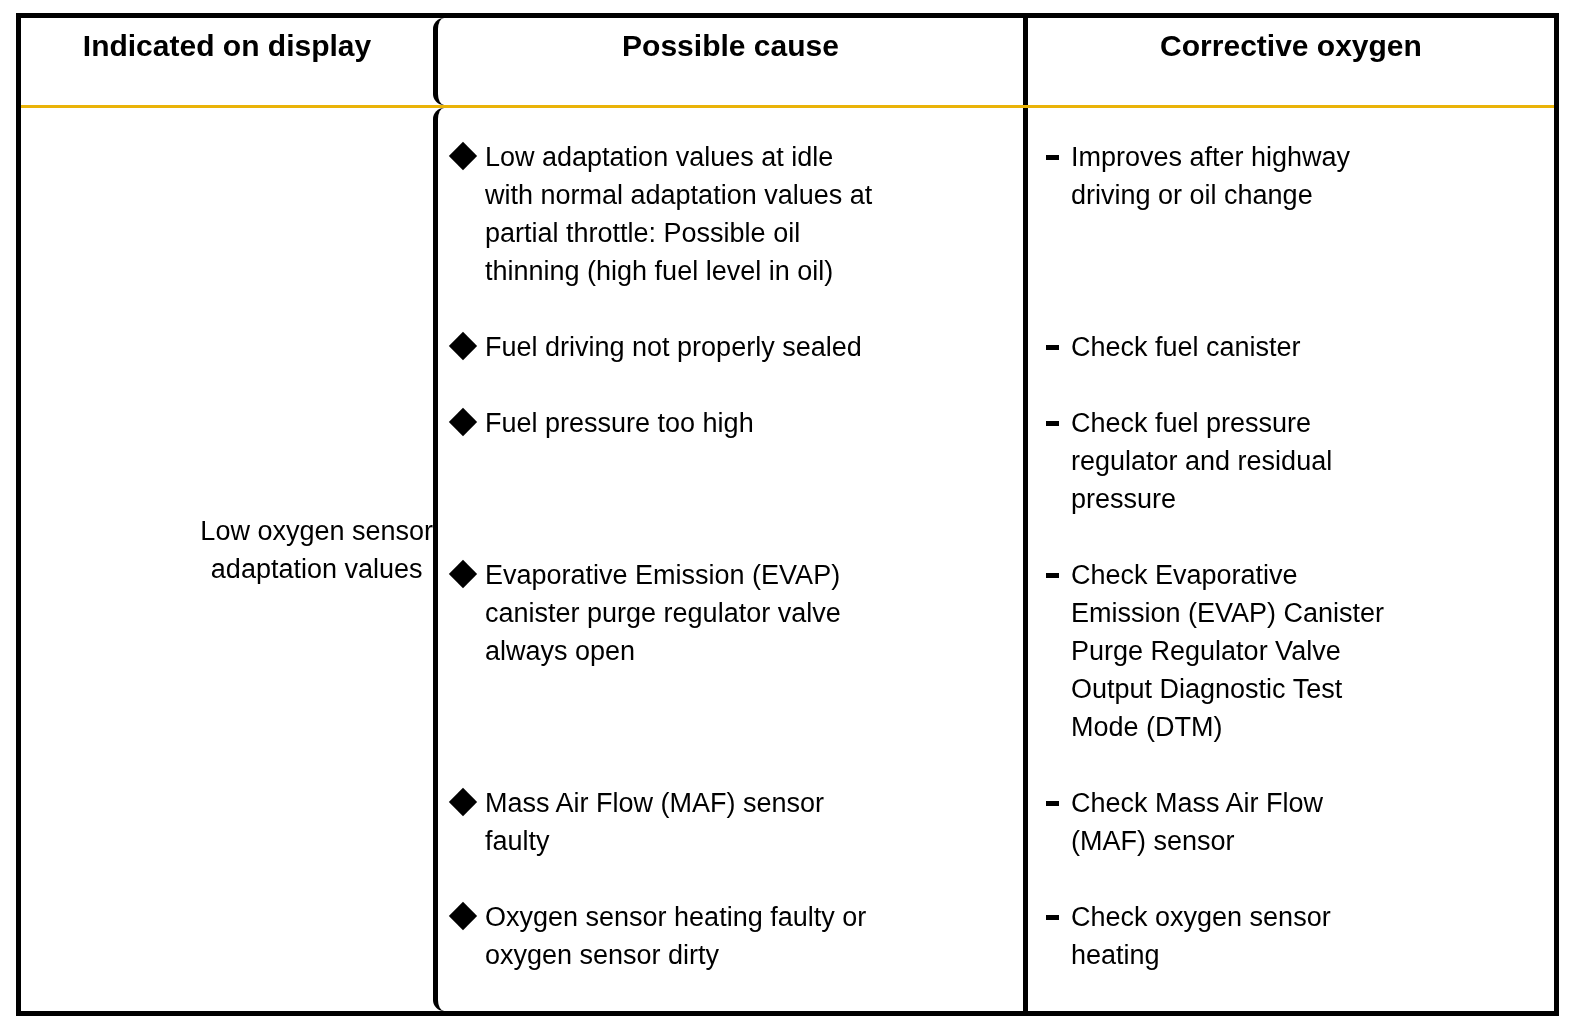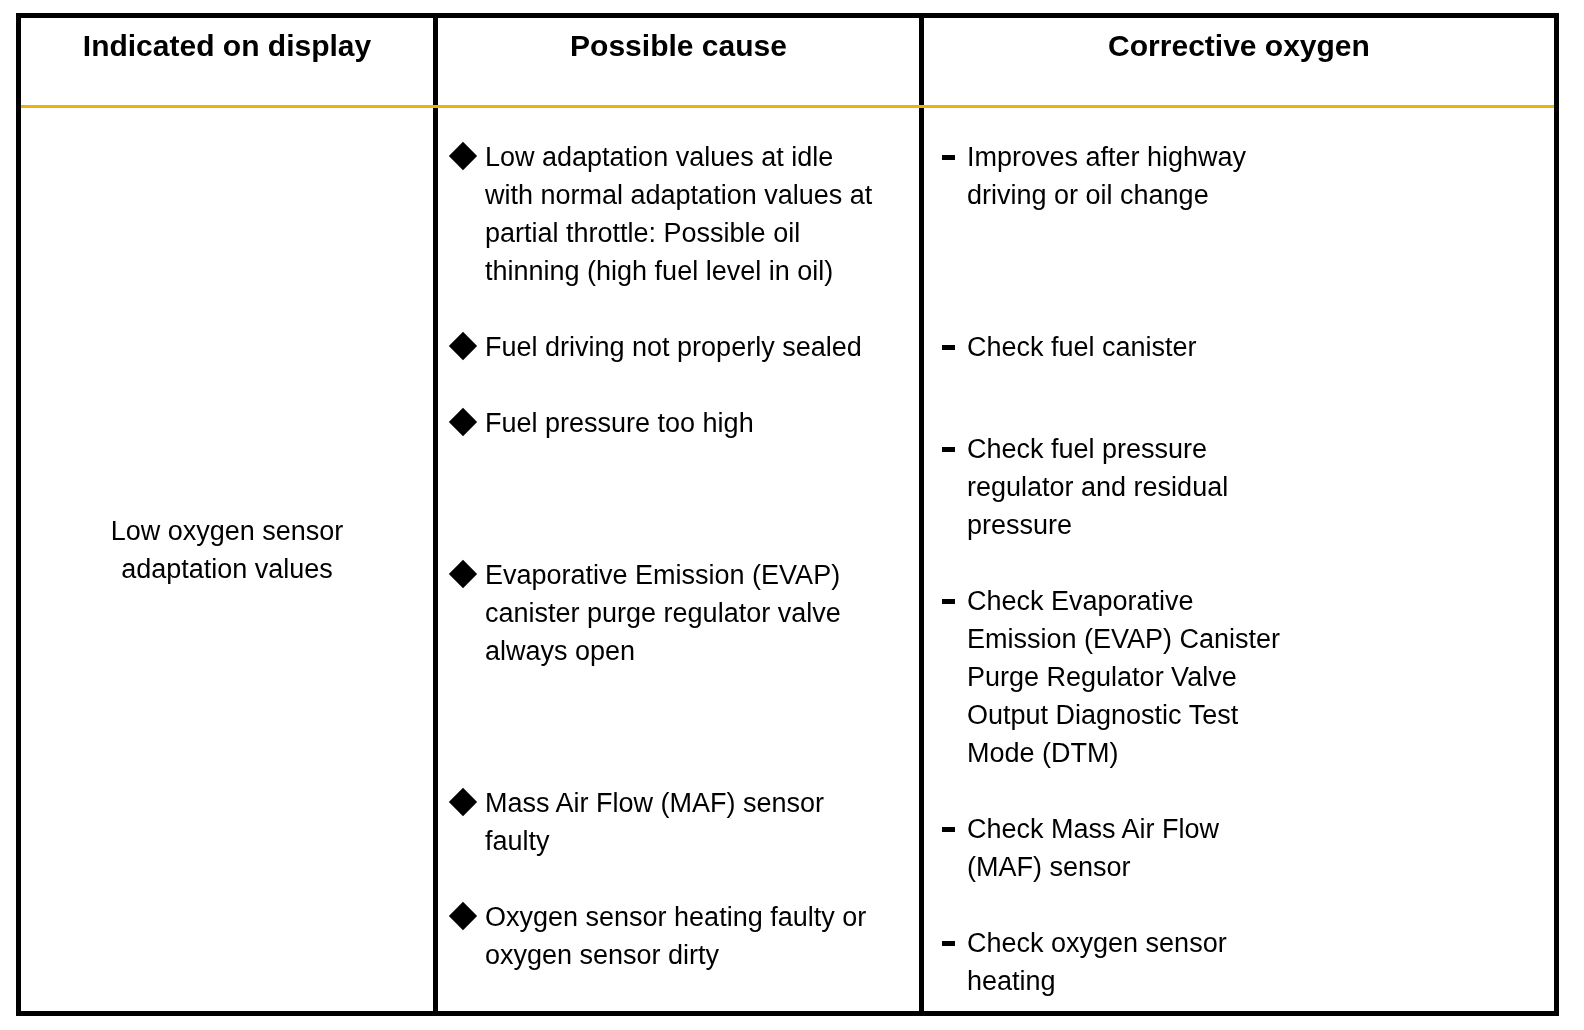--- a/index.html
+++ b/index.html
@@ -33,34 +33,34 @@
     flex-shrink: 0;
     box-sizing: border-box;
     border-bottom: 3px solid #eab308;
   }
   .body-row {
     display: flex;
     flex: 1;
     min-height: 0;
   }
   .col1 { width: 412px; box-sizing: border-box; flex-shrink: 0; }
-  .col2 { width: 486px; box-sizing: border-box; flex-shrink: 0; border-left: 5px solid #000000; }
+  .col2 { width: 590px; box-sizing: border-box; flex-shrink: 0; border-left: 5px solid #000000; border-radius: 11px; }
   .col3 { flex: 1; box-sizing: border-box; border-left: 5px solid #000000; }
   .header-cell {
     font-weight: bold;
     font-size: 30px;
     line-height: 36px;
     text-align: center;
     padding-top: 10px;
   }
   .body-cell { overflow: hidden; }
   .indicated-cell {
     display: flex;
     align-items: center;
-    justify-content: center;
+    justify-content: flex-end;
     margin-top: 44px;
   }
   .indicated-text {
     font-size: 27px;
     line-height: 38px;
     text-align: center;
     white-space: pre-line;
     position: relative;
     top: -32px;
   }
@@ -162,21 +162,21 @@
             </span>
             <div class="item-text">Improves after highway
 driving or oil change</div>
           </div>
           <div class="item" style="height: 76px;">
             <span class="bullet action-bullet">
               <span class="dash"></span>
             </span>
             <div class="item-text">Check fuel canister</div>
           </div>
-          <div class="item" style="height: 152px; margin-top: 26px;">
+          <div class="item" style="height: 152px;">
             <span class="bullet action-bullet">
               <span class="dash"></span>
             </span>
             <div class="item-text">Check fuel pressure
 regulator and residual
 pressure</div>
           </div>
           <div class="item" style="height: 228px;">
             <span class="bullet action-bullet">
               <span class="dash"></span>

